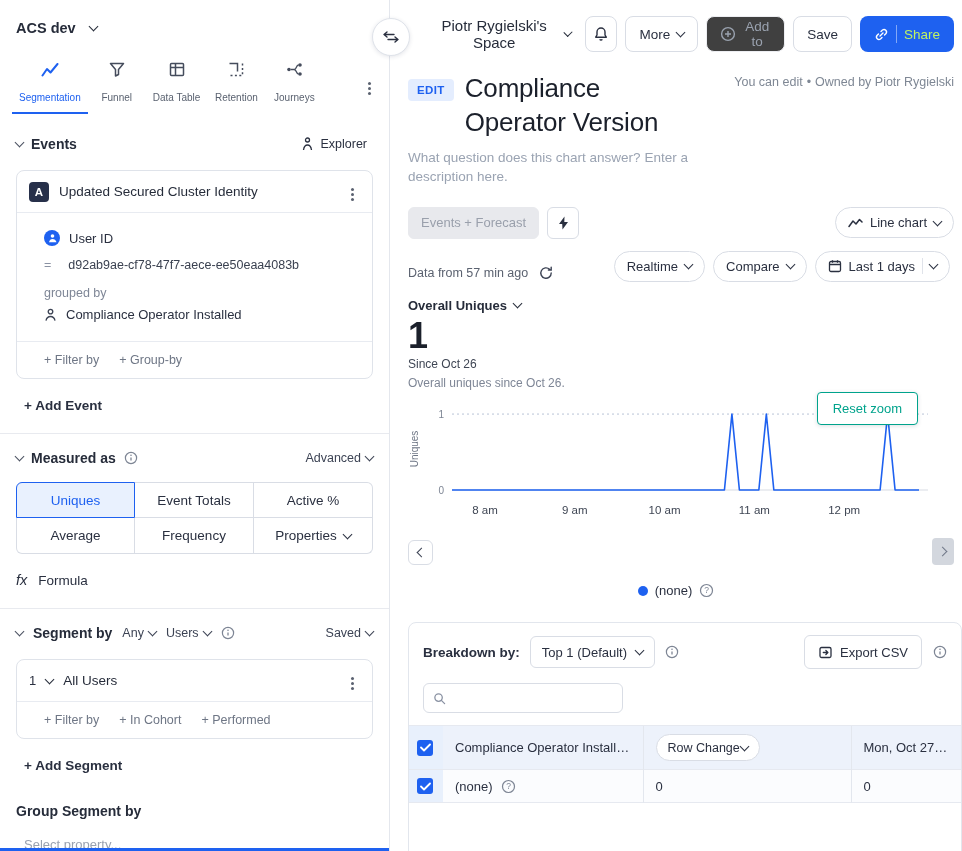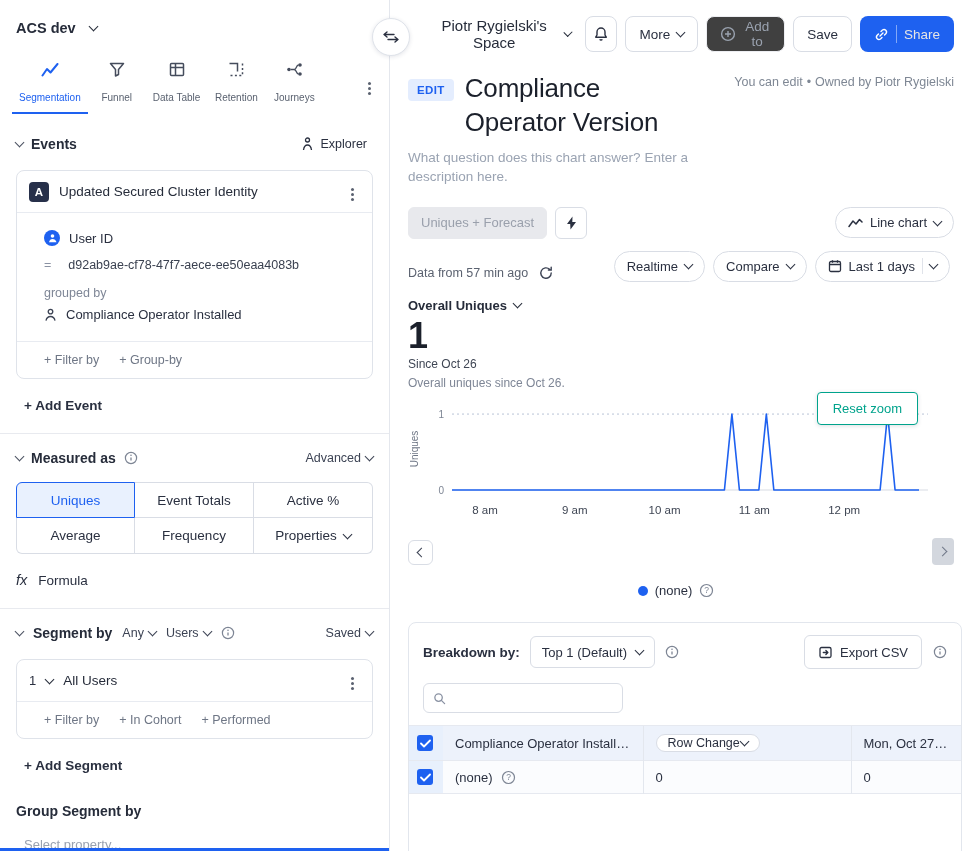--- a/index.html
+++ b/index.html
@@ -87,21 +87,21 @@
 
   .top-row { margin-top:16px; display:flex; align-items:center; gap:8px; padding-right:8px; }
   .space-sel { display:inline-flex; align-items:center; gap:7px; font-size:15px; font-weight:500;
                color:#262c3a; background:none; border:none; margin-left:16px; }
   .top-actions { margin-left:auto; display:flex; align-items:center; gap:8px; }
   .btn { height:36px; border:1px solid #d9dde5; border-radius:8px; background:#fff; padding:0 13px;
          font-size:13.5px; color:#2a3040; display:inline-flex; align-items:center; gap:7px; }
   .icon-btn { width:36px; height:36px; border:1px solid #d9dde5; border-radius:8px; background:#fff;
               display:inline-flex; align-items:center; justify-content:center; color:#2a3040; }
   .btn.disabled { background:#404040; border-color:#edeef2; color:#9aa2af; cursor:default; }
-  .btn.share { background:#1e61f0; border:none; color:#e5e5e5; padding:0 14px; font-weight:500; }
+  .btn.share { background:#1e61f0; border:none; color:#bef264; padding:0 14px; font-weight:500; }
   .sdiv { width:1px; height:18px; background:rgba(255,255,255,.45); }
 
   .title-row { display:flex; align-items:flex-start; gap:11px; margin-top:20px; padding-right:8px; }
   .edit-badge { margin-top:7px; background:#e4edfe; color:#1e61f0; font-size:11.5px; font-weight:700;
                 letter-spacing:.4px; padding:5px 9px; border-radius:4px; flex:none; }
   .chart-title { margin:0; font-size:26px; font-weight:500; color:#1b202b; line-height:1.3;
                  max-width:240px; letter-spacing:-.2px; }
   .owner-line { margin-left:auto; font-size:12.5px; color:#7e8794; white-space:nowrap; padding-top:3px; }
   .owner-line .dot { margin:0 4px; }
   .desc { margin-top:8px; width:335px; font-size:13.5px; color:#9aa3b2; line-height:1.45; }
@@ -154,21 +154,21 @@
   table.bd th, table.bd td { border-top:1px solid #e6e9f0; padding:8px 12px; text-align:left;
                              font-weight:400; white-space:nowrap; overflow:hidden; text-overflow:ellipsis; }
   table.bd thead tr { background:#edf2fb; }
   table.bd tbody tr { background:#fbfcfe; }
   table.bd tr { border-bottom:1px solid #e6e9f0; }
   table.bd .cb-cell { background:#e8f0fc; padding:8px 8px; }
   table.bd th:nth-child(3), table.bd td:nth-child(3),
   table.bd th:nth-child(4), table.bd td:nth-child(4) { border-left:1px solid #e3e7ee; }
   .checkbox { width:16px; height:16px; border-radius:3px; background:#1e61f0; display:inline-flex;
               align-items:center; justify-content:center; }
-  .chip { height:18px; border:1px solid #d9dde5; border-radius:14px; background:#fff; padding:0 11px;
+  .chip { height:27px; border:1px solid #d9dde5; border-radius:14px; background:#fff; padding:0 11px;
           font-size:12.5px; color:#2a3040; display:inline-flex; align-items:center; gap:1px; }
   .name-cell { display:flex; align-items:center; gap:8px; }
 </style>
 </head>
 <body>
 
 <div class="app">
 
   <aside class="sidebar">
 
@@ -437,21 +437,21 @@
       <span class="edit-badge">EDIT</span>
       <h1 class="chart-title">Compliance Operator Version</h1>
       <div class="owner-line">
         <span>You can edit</span><span class="dot">•</span><span>Owned by Piotr Rygielski</span>
       </div>
     </div>
 
     <div class="desc">What question does this chart answer? Enter a description here.</div>
 
     <div class="ctrl-row1">
-      <button class="pill gray">Uniques + Forecast</button>
+      <button class="pill gray">Events + Forecast</button>
       <button class="sq-btn">
         <span class="ic">
           <svg width="11" height="14" viewBox="0 0 11 14">
               <path d="M6.5 0.5 1 8h3.2L4.5 13.5 10 6H6.3l.2-5.5z" fill="currentColor"></path>
             </svg>
         </span>
       </button>
       <button class="pill" style="margin-left:auto;">
         <span class="ic">
           <svg width="15" height="10" viewBox="0 0 15 10">

